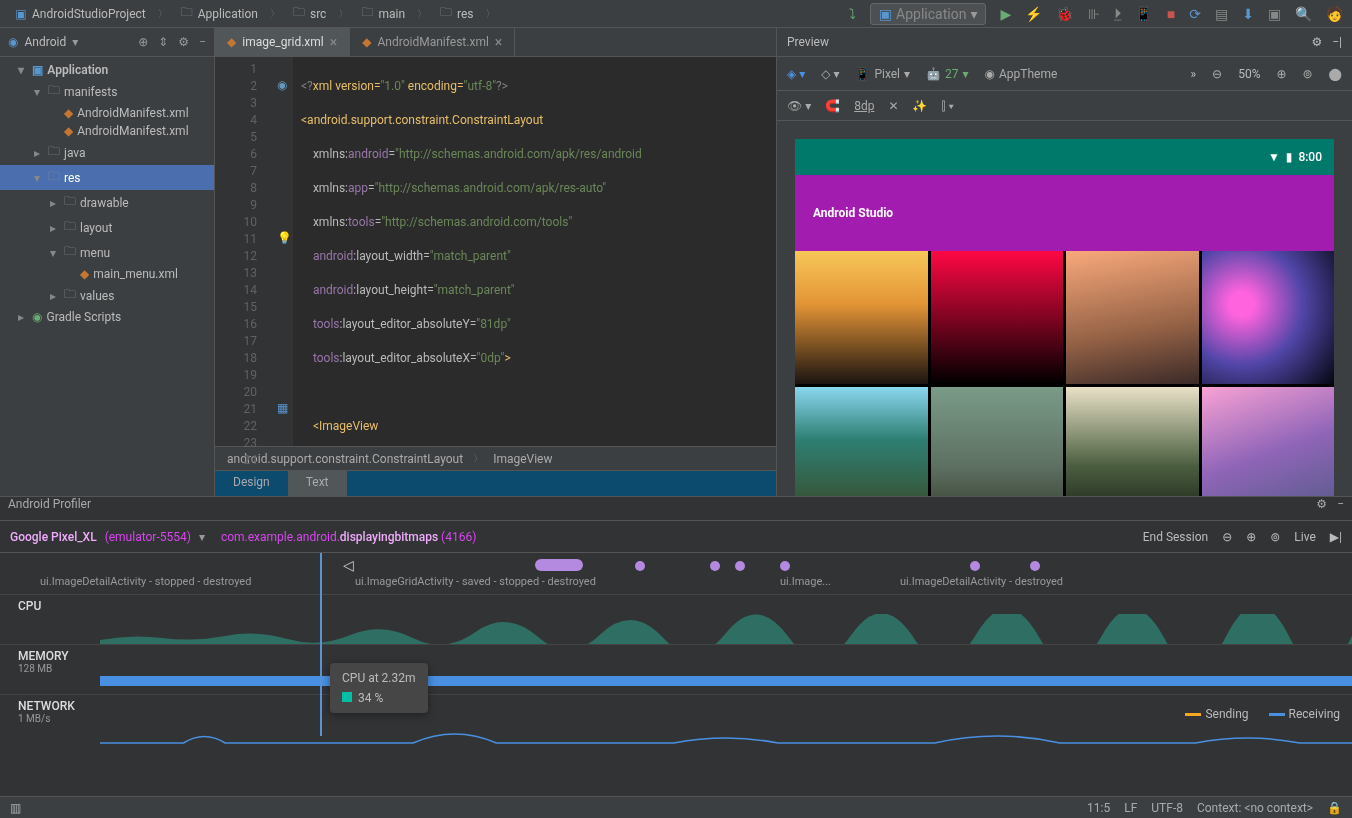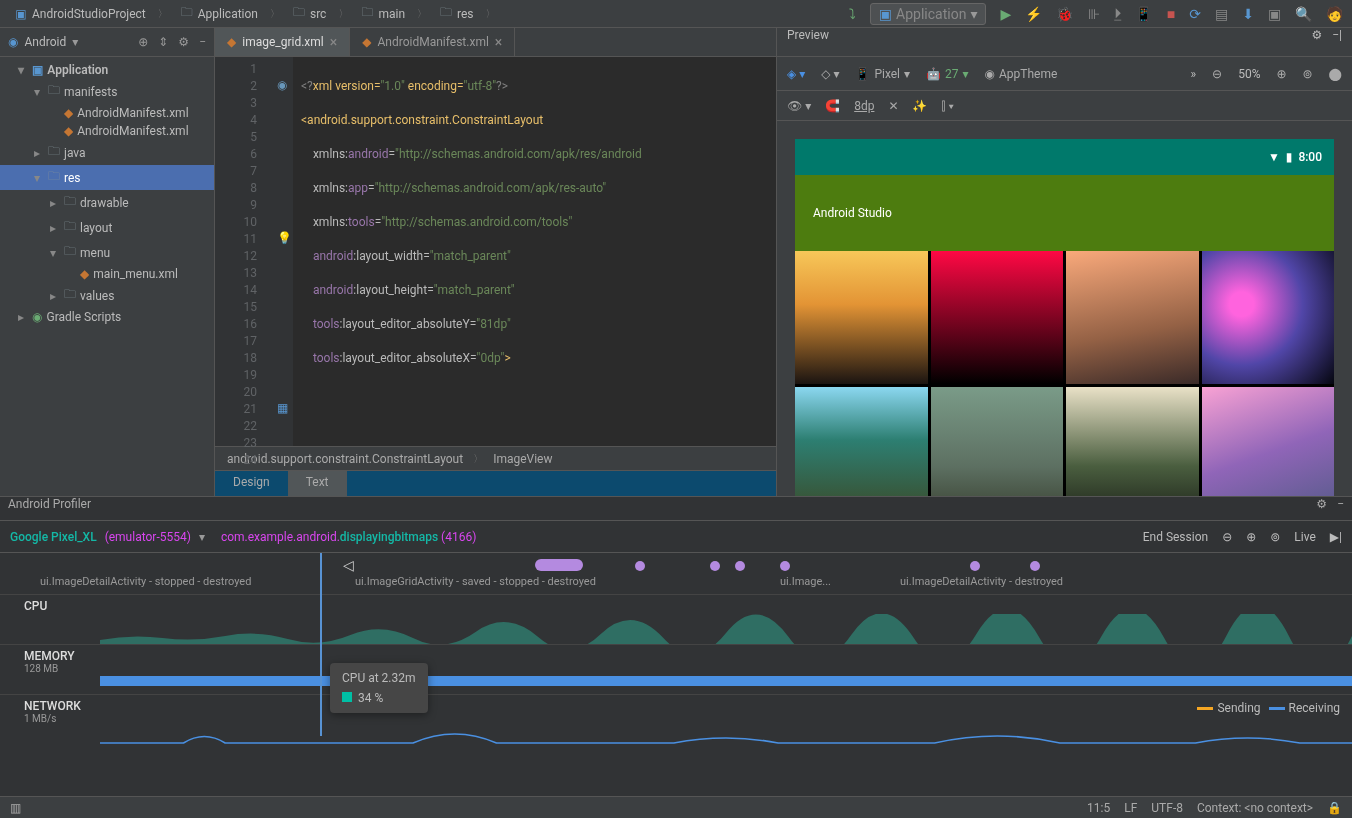--- a/index.html
+++ b/index.html
@@ -42,61 +42,61 @@
 .cc-tag{color:#e8bf6a}
 .cc-attr{color:#bababa}
 .cc-ns{color:#9876aa}
 .cc-str{color:#6a8759}
 .cc-prolog{color:#808080}
 .bc-path{height:24px;background:#3c3f41;border-top:1px solid #555;display:flex;align-items:center;padding:0 12px;gap:8px;color:#aaa}
 .design-tabs{height:26px;background:#0c4a6e;border-top:1px solid #555;display:flex}
 .dtab{padding:4px 18px;cursor:pointer;color:#aaa}
 .dtab.active{background:#515658}
 .preview{width:576px;background:#3c3f41;border-left:1px solid #555;display:flex;flex-direction:column}
-.preview-header{height:29px;border-bottom:1px solid #555;display:flex;align-items:flex-start;padding:0 10px}
+.preview-header{height:29px;border-bottom:1px solid #555;display:flex;align-items:center;padding:0 10px}
 .preview-toolbar{height:34px;display:flex;align-items:center;padding:0 10px;gap:16px;border-bottom:1px solid #555}
 .preview-toolbar2{height:30px;display:flex;align-items:center;padding:0 10px;gap:14px;border-bottom:1px solid #555}
 .pt-item{display:flex;align-items:center;gap:4px;cursor:pointer;color:#aaa}
 .device{flex:1;padding:18px;display:flex;justify-content:center;align-items:flex-start;overflow:hidden}
 .device-frame{width:540px;background:#000;display:flex;flex-direction:column}
 .statusbar{height:36px;background:#00796b;color:#fff;display:flex;align-items:center;justify-content:flex-end;padding:0 12px;gap:6px;font-size:18px;font-weight:500}
-.appbar{height:76px;background:#4d7c0f;color:#fff;display:flex;align-items:center;padding:0 18px;font-size:26px;font-weight:400}
+.appbar{height:76px;background:#a21caf;color:#fff;display:flex;align-items:center;padding:0 18px;font-size:26px;font-weight:700}
 .grid{display:grid;grid-template-columns:repeat(4,1fr);gap:3px;background:#000}
 .grid-cell{aspect-ratio:1;background:#555}
 .c1{background:linear-gradient(180deg,#f7c759 0%,#e39435 40%,#1b1411 100%)}
 .c2{background:linear-gradient(180deg,#ff0844 0%,#000 100%)}
 .c3{background:linear-gradient(170deg,#f9a97b 0%,#946145 60%,#3a2a28 100%)}
 .c4{background:radial-gradient(circle at 30% 40%,#ff63de 10%,#5146a8 50%,#05060f 100%)}
 .c5{background:linear-gradient(180deg,#8bd7f0 0%,#2d7f72 40%,#3b4826 100%)}
 .c6{background:linear-gradient(180deg,#7a9b88 0%,#5d7062 60%,#384030 100%)}
 .c7{background:linear-gradient(180deg,#e9e1c7 0%,#4a5e3f 60%,#1c2219 100%)}
 .c8{background:linear-gradient(160deg,#f9a2d4 0%,#9065b8 50%,#535a87 100%)}
 .profiler{height:300px;background:#313335;border-top:1px solid #555;display:flex;flex-direction:column}
 .profiler-header{height:24px;display:flex;align-items:flex-start;padding:0 8px;border-bottom:1px solid #555;color:#aaa}
 .profiler-header-icons{margin-left:auto;display:flex;gap:10px}
 .profiler-device{height:32px;display:flex;align-items:center;padding:0 10px;gap:8px;border-bottom:1px solid #555}
-.profiler-device-name{color:#14b8a6;font-weight:500}
+.profiler-device-name{color:#f0abfc;font-weight:500}
 .profiler-device-emu{color:#d946ef}
 .profiler-right{margin-left:auto;display:flex;gap:14px;align-items:center}
 .profiler-timeline{flex:1;position:relative;background:#313335}
 .profiler-events{height:42px;border-bottom:1px solid #444;position:relative}
 .event-label{position:absolute;top:22px;font-size:11px;color:#999}
 .purple-dot{position:absolute;top:8px;width:10px;height:10px;border-radius:50%;background:#b48ae0}
 .purple-bar{position:absolute;top:6px;height:12px;border-radius:6px;background:#b48ae0}
-.profiler-track{height:50px;border-bottom:1px solid #444;position:relative;padding:4px 24px}
+.profiler-track{height:50px;border-bottom:1px solid #444;position:relative;padding:4px 18px}
 .track-label{font-size:12px;color:#ddd;font-weight:500}
 .track-sub{font-size:10px;color:#999}
 .track-chart{position:absolute;left:100px;right:0;bottom:0;height:30px}
 .track-wave{width:100%;height:100%}
 .cursor-line{position:absolute;top:0;bottom:60px;left:320px;width:2px;background:#5893d4;z-index:5}
 .tooltip{position:absolute;left:330px;top:110px;background:#464646;padding:8px 12px;border-radius:4px;z-index:6;box-shadow:0 2px 8px rgba(0,0,0,0.4)}
 .tooltip-swatch{display:inline-block;width:10px;height:10px;background:#00bfa5;margin-right:6px}
 .time-axis{height:26px;display:flex;align-items:center;position:relative;color:#999;font-size:11px}
 .time-tick{position:absolute;bottom:6px}
-.net-legend{position:absolute;right:12px;top:6px;display:flex;gap:8px;font-size:11px;color:#bbb}
+.net-legend{position:absolute;right:12px;top:12px;display:flex;gap:20px;font-size:11px;color:#bbb}
 .net-legend span::before{content:'';display:inline-block;width:16px;height:3px;margin-right:4px;vertical-align:middle}
 .send::before{background:#f5a623}
 .recv::before{background:#4a90e2}
 .statusbar-bottom{height:22px;background:#3c3f41;border-top:1px solid #555;display:flex;align-items:center;padding:0 10px;color:#aaa}
 .statusbar-bottom-right{margin-left:auto;display:flex;gap:14px}
 svg{display:block}
 </style>
 </head>
 <body>
 
@@ -278,20 +278,21 @@
 <div class="code-line"><span class="cc-prolog">&lt;?</span><span class="cc-tag">xml version=</span><span class="cc-str">"1.0"</span><span class="cc-tag"> encoding=</span><span class="cc-str">"utf-8"</span><span class="cc-prolog">?&gt;</span></div>
 <div class="code-line"><span class="cc-tag">&lt;android.support.constraint.ConstraintLayout</span></div>
 <div class="code-line">    <span class="cc-attr">xmlns:</span><span class="cc-ns">android</span><span class="cc-attr">=</span><span class="cc-str">"http://schemas.android.com/apk/res/android</span></div>
 <div class="code-line">    <span class="cc-attr">xmlns:</span><span class="cc-ns">app</span><span class="cc-attr">=</span><span class="cc-str">"http://schemas.android.com/apk/res-auto"</span></div>
 <div class="code-line">    <span class="cc-attr">xmlns:</span><span class="cc-ns">tools</span><span class="cc-attr">=</span><span class="cc-str">"http://schemas.android.com/tools"</span></div>
 <div class="code-line">    <span class="cc-ns">android</span><span class="cc-attr">:layout_width=</span><span class="cc-str">"match_parent"</span></div>
 <div class="code-line">    <span class="cc-ns">android</span><span class="cc-attr">:layout_height=</span><span class="cc-str">"match_parent"</span></div>
 <div class="code-line">    <span class="cc-ns">tools</span><span class="cc-attr">:layout_editor_absoluteY=</span><span class="cc-str">"81dp"</span></div>
 <div class="code-line">    <span class="cc-ns">tools</span><span class="cc-attr">:layout_editor_absoluteX=</span><span class="cc-str">"0dp"</span><span class="cc-tag">&gt;</span></div>
 <div class="code-line"></div>
+<div class="code-line">    <span class="cc-tag">&lt;ImageView</span></div>
 
 
 
 
 
 
 
 
 
 

